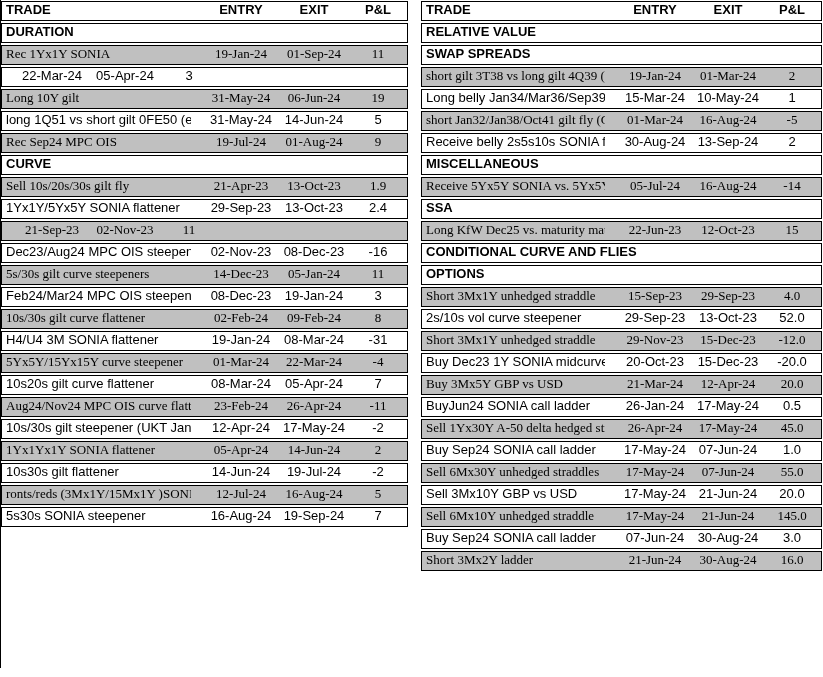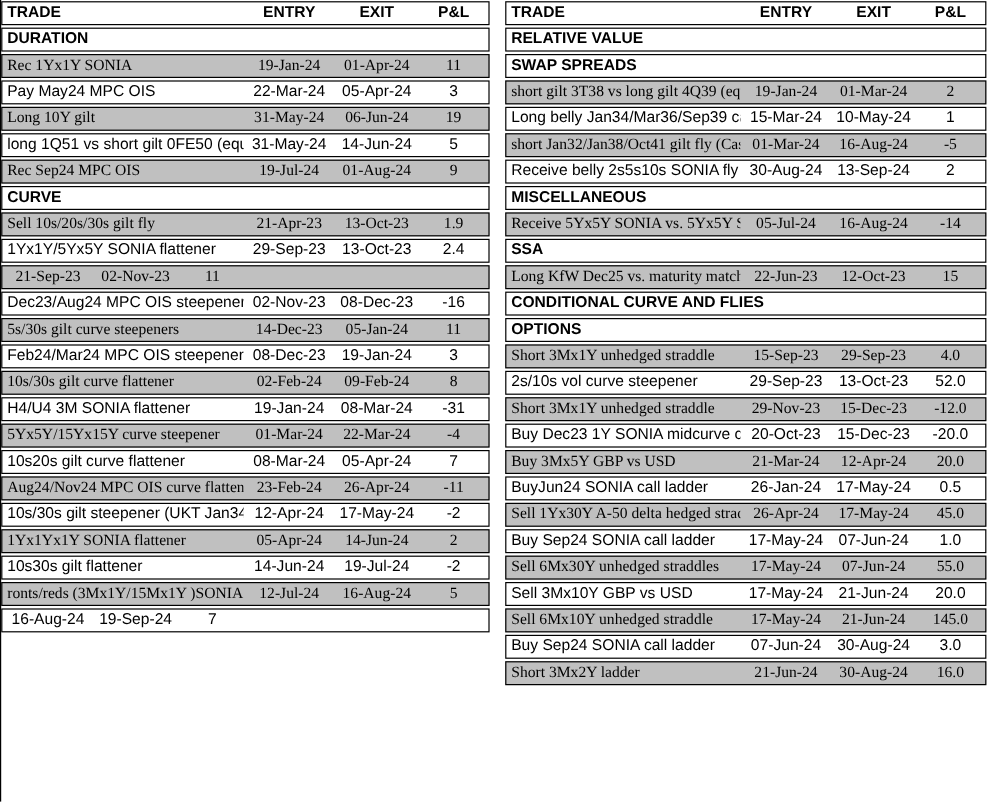--- a/index.html
+++ b/index.html
@@ -15,21 +15,21 @@
   .tr{
     box-sizing:border-box; display:flex; 
     height:20px; border:1.4px solid #000; margin-bottom:2px;
     background:#ffffff; overflow:hidden; font-size:13px; line-height:16px;
     white-space:nowrap;
   }
   .tr.gray{ background:var(--shade, #c0c0c0);font-family:Liberation Serif, serif; }
   .tr.th .td, .tr.section .td{ font-weight:bold; }
   .td{ white-space:nowrap; }
   .td.trade{ flex:1 1 auto; min-width:0; padding-left:4px; overflow:hidden; }
-  .td.entry{ flex:0 0 76px; text-align:center; }
+  .td.entry{ flex:0 0 76px; text-align:center;margin-left:12px; }
   .td.exit{ flex:0 0 70px; text-align:center; }
   .td.pnl{ flex:0 0 58px; text-align:center; }
 </style>
 </head>
 <body>
 
 <div class="left-edge"></div>
 
 <div class="tbl" id="tbl-left">
   <div class="tr th">
@@ -38,25 +38,24 @@
     <div class="td exit">EXIT</div>
     <div class="td pnl">P&amp;L</div>
   </div>
   <div>
       <div class="tr section">
         <div class="td trade">DURATION</div>
       </div>
       <div class="tr data gray">
         <div class="td trade">Rec 1Yx1Y SONIA</div>
         <div class="td entry">19-Jan-24</div>
-        <div class="td exit">01-Apr-24</div>
+        <div class="td exit">01-Sep-24</div>
         <div class="td pnl">11</div>
       </div>
       <div class="tr data">
-        <div class="td trade">Pay May24 MPC OIS</div>
         <div class="td entry">22-Mar-24</div>
         <div class="td exit">05-Apr-24</div>
         <div class="td pnl">3</div>
       </div>
       <div class="tr data gray">
         <div class="td trade">Long 10Y gilt</div>
         <div class="td entry">31-May-24</div>
         <div class="td exit">06-Jun-24</div>
         <div class="td pnl">19</div>
       </div>
@@ -158,20 +157,21 @@
         <div class="td exit">19-Jul-24</div>
         <div class="td pnl">-2</div>
       </div>
       <div class="tr data gray">
         <div class="td trade">ronts/reds (3Mx1Y/15Mx1Y )SONIA curv</div>
         <div class="td entry">12-Jul-24</div>
         <div class="td exit">16-Aug-24</div>
         <div class="td pnl">5</div>
       </div>
       <div class="tr data">
+        <div class="td trade">5s30s SONIA steepener</div>
         <div class="td entry">16-Aug-24</div>
         <div class="td exit">19-Sep-24</div>
         <div class="td pnl">7</div>
       </div>
     </div>
 </div>
 
 <div class="tbl" id="tbl-right">
   <div class="tr th">
     <div class="td trade">TRADE</div>

